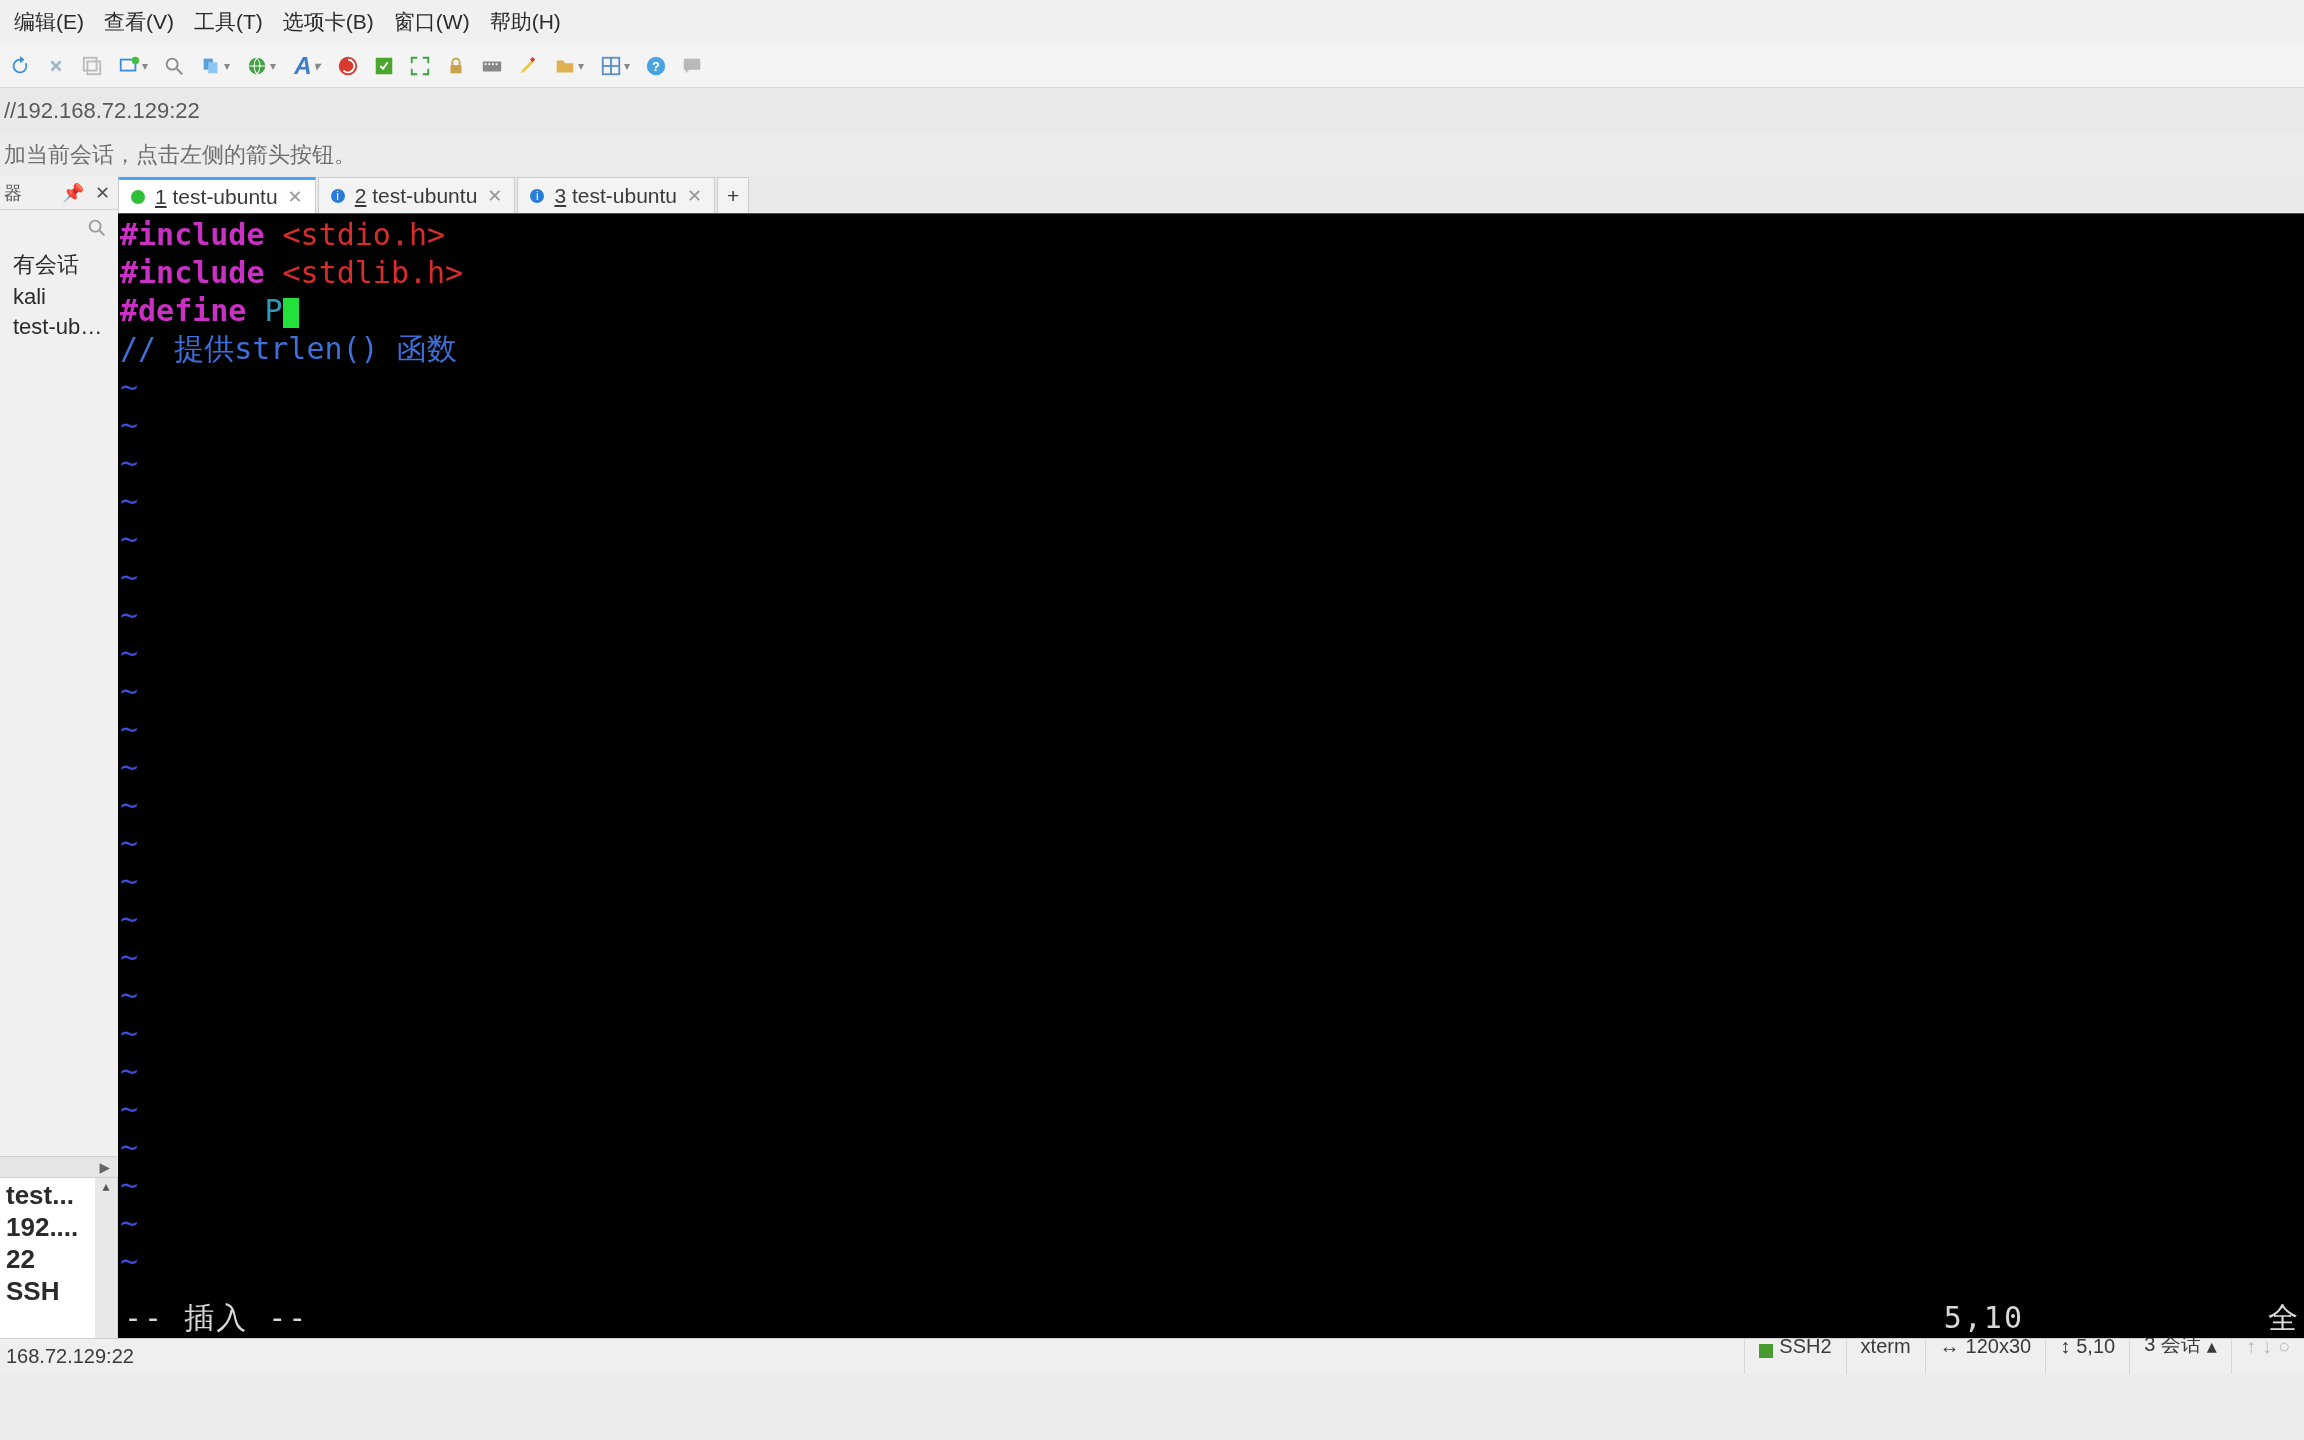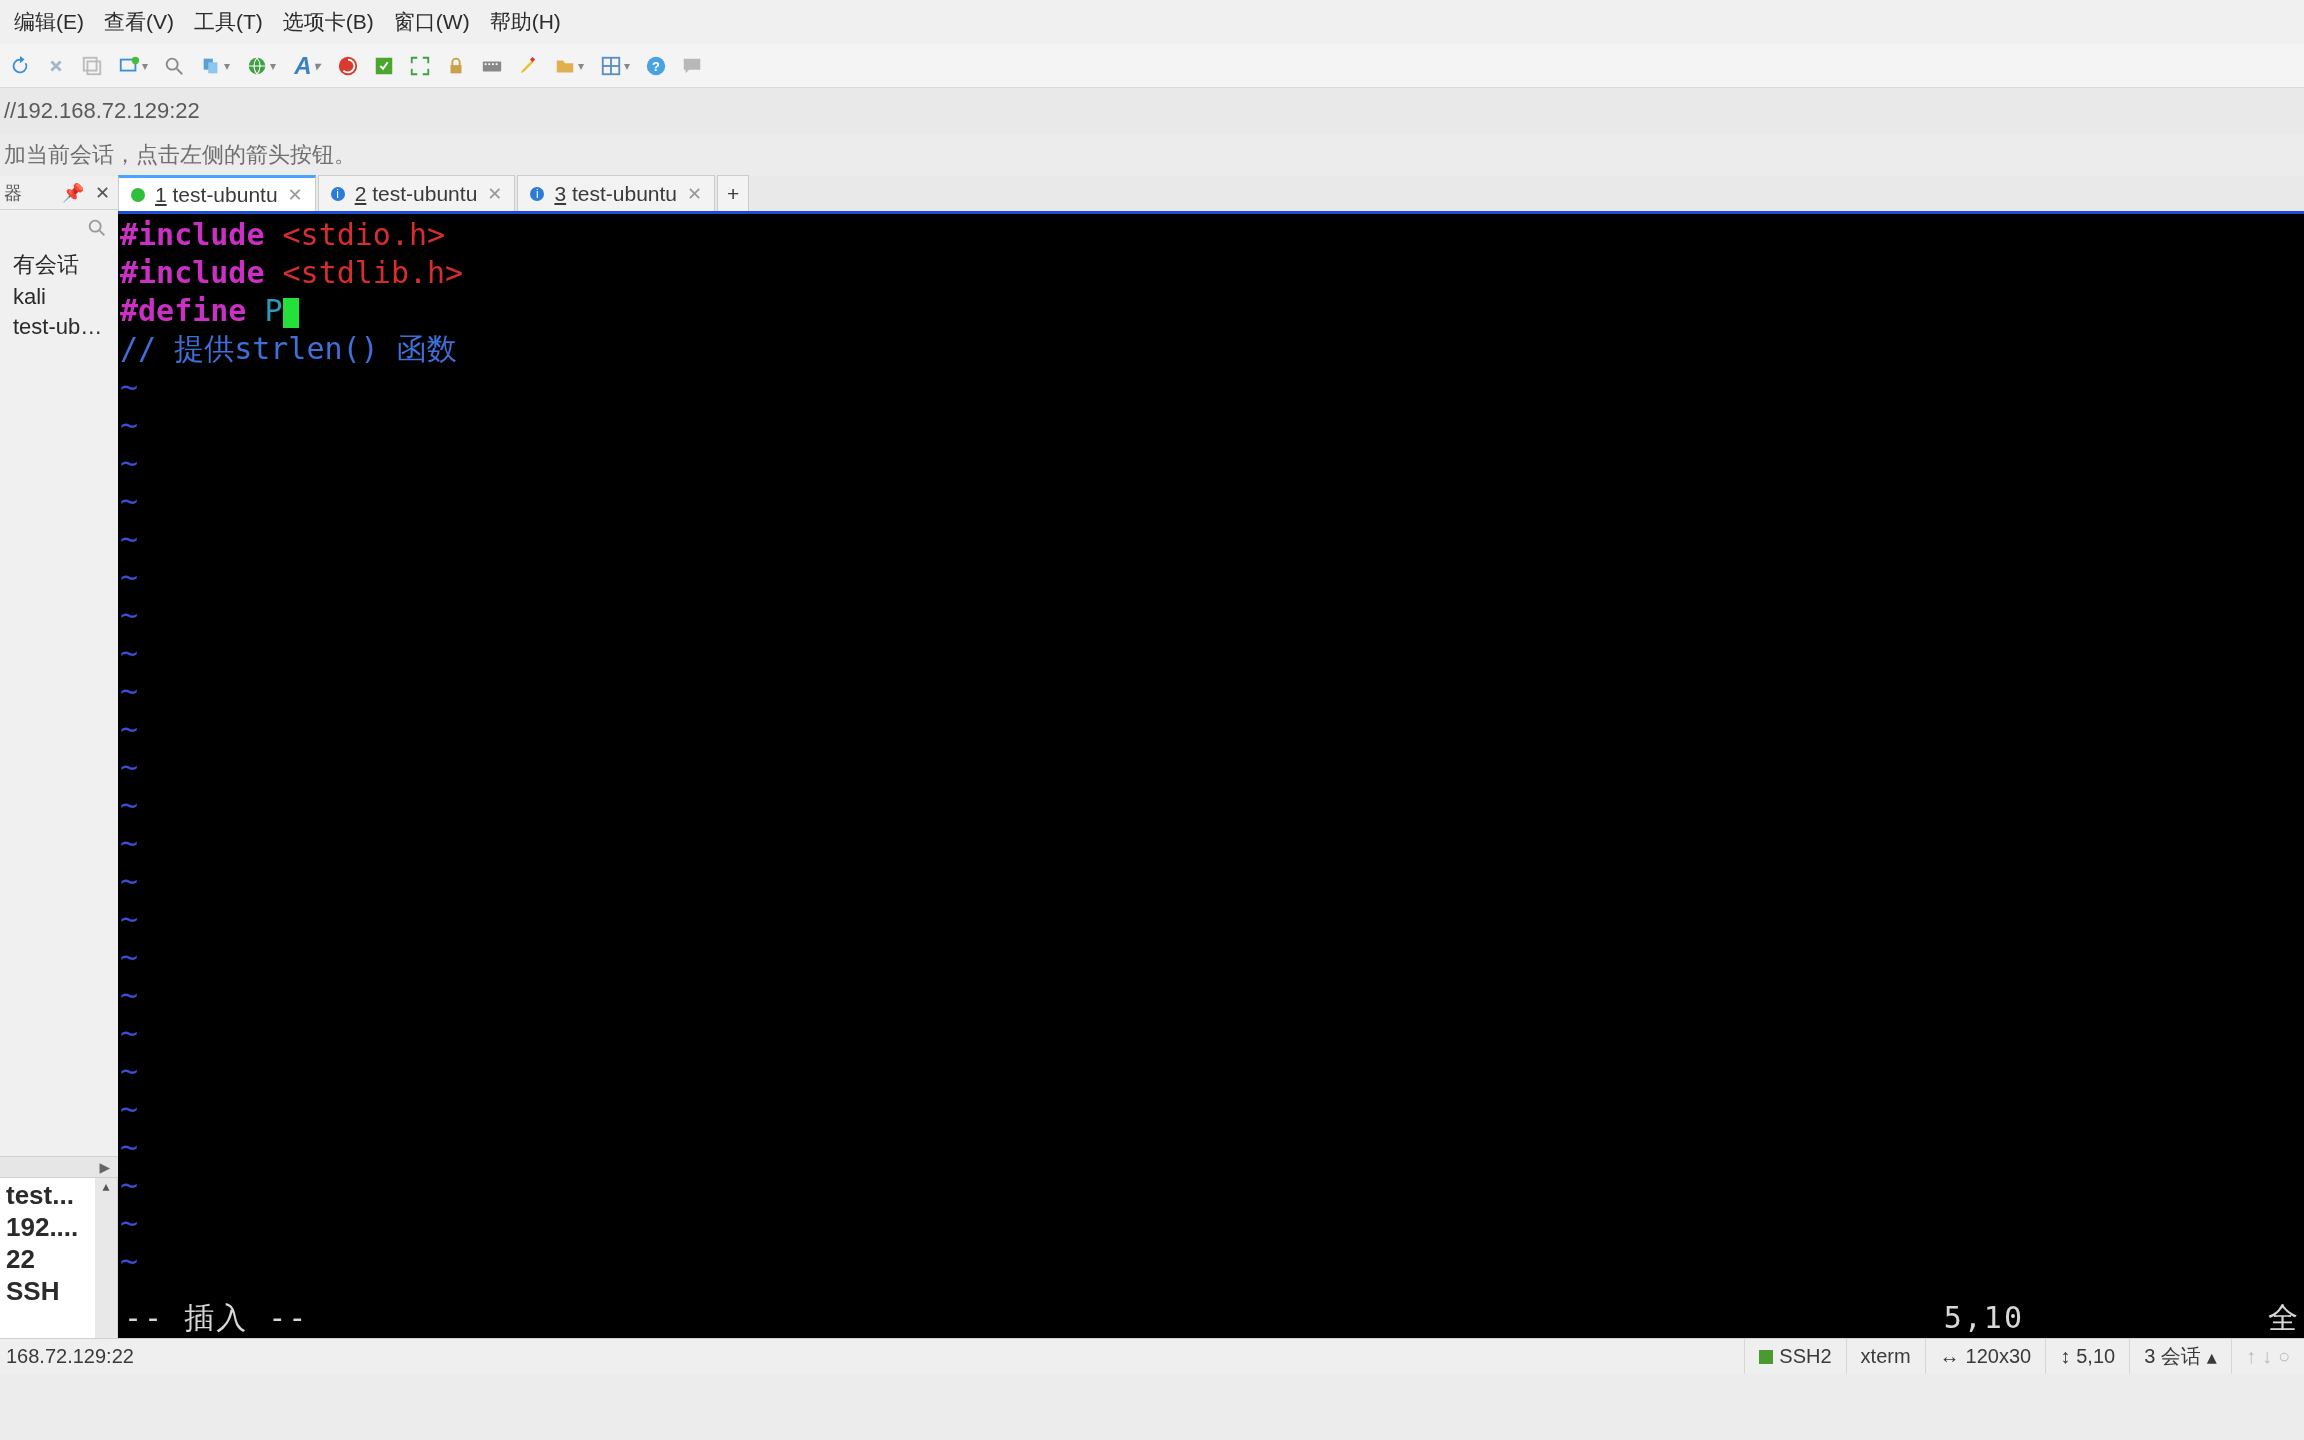--- a/index.html
+++ b/index.html
@@ -18,21 +18,21 @@
 .sidebar-header { height:34px; display:flex; align-items:center; justify-content:flex-end; gap:10px; padding-right:8px; color:#555; font-size:18px; border-bottom:1px solid #d4d4d4;}
 .sidebar-search { height:36px; display:flex; align-items:center; justify-content:flex-end; padding-right:10px; color:#888;}
 .sidebar-list { flex:1; display:flex; flex-direction:column; padding:2px 7px; color:#2b2b2b; font-size:22px; overflow:hidden;}
 .sidebar-list .sitem { padding:2px 6px; white-space:nowrap; text-overflow:ellipsis; overflow:hidden;}
 .sidebar-split { height:22px; display:flex; align-items:center; justify-content:flex-end; padding-right:8px; color:#666; border-top:1px solid #d0d0d0; border-bottom:1px solid #d0d0d0; background:#e6e6e6;}
 .sidebar-info { display:flex; flex-direction:column; background:#fff; border-right:1px solid #d4d4d4;}
 .sidebar-info .row { display:flex; height:32px; }
 .sidebar-info .cell { flex:1; padding:2px 6px; white-space:nowrap; overflow:hidden; text-overflow:ellipsis; font-size:26px; color:#2b2b2b;font-weight:bold; }
 .sidebar-info .scroll { width:22px; background:#e8e8e8; display:flex; align-items:flex-start; justify-content:center; color:#555; font-size:14px;}
 .main { flex:1; display:flex; flex-direction:column; }
-.tabbar { height:38px; background:#e9e9e9; display:flex; align-items:flex-end; border-bottom:3px solid #1d4ed8; }
+.tabbar { height:38px; background:#e9e9e9; display:flex; align-items:flex-end; border-bottom:1px solid #1d4ed8; }
 .tab { height:36px; display:flex; align-items:center; padding:0 12px; gap:10px; background:#f3f3f3; border:1px solid #ccc; border-bottom:none; margin-right:2px; color:#3a3a3a; font-size:21px; position:relative;}
 .tab.active { background:#ffffff; border-top:3px solid #4aa3ff; }
 .tab .dot { width:14px; height:14px; border-radius:50%; background:#888; display:inline-block;}
 .tab.active .dot { background:#2fbf3a; }
 .tab.info .dot { background:#2a7cd8; font-size:0;}
 .tab .num { text-decoration:underline; }
 .tab .close { color:#999; font-size:18px; }
 .tab.new { width:32px; justify-content:center; text-decoration:none;}
 .terminal { flex:1; background:#000; color:#c8c8c8; font-family:"DejaVu Sans Mono","Consolas",monospace; font-size:30px; line-height:38px; padding:2px 2px; position:relative; overflow:hidden;}
 .terminal .line { white-space:pre; }
@@ -41,21 +41,21 @@
 .c-blue { color:#3f6fd8; }
 .c-cyan { color:#2a9bb8; }
 .tilde { color:#3a4fd6;}
 .cursor { display:inline-block; width:16px; height:30px; background:#23e03a; vertical-align:text-bottom;}
 .vimstatus { position:absolute; left:0; right:0; bottom:0; height:40px; color:#d8d8d8; font-family:"DejaVu Sans Mono",monospace; font-size:30px; display:flex; align-items:center; padding:0 4px; justify-content:flex-start; letter-spacing:2px;}
 .vimstatus .mode { padding-left:2px;}
 .vimstatus .pos { position:absolute; right:280px;}
 .vimstatus .all { position:absolute; right:4px;}
 .statusbar { height:36px; background:#efefef; border-top:1px solid #d0d0d0; display:flex; align-items:center; font-size:20px; color:#3a3a3a;}
 .statusbar .left { flex:1; padding-left:6px;}
-.statusbar .seg { padding:5px 14px; display:flex; align-items:center; gap:6px; border-left:1px solid #d6d6d6; height:100%;}
+.statusbar .seg { padding:16px 14px; display:flex; align-items:flex-end; gap:6px; border-left:1px solid #d6d6d6; height:100%;}
 .sq-green { width:14px;height:14px;background:#4a9b2f;display:inline-block;}
 .pin { transform:rotate(0deg);}
 </style>
 </head>
 <body>
 
 <div class="menubar">
   <div class="item">编辑(E)</div>
   <div class="item">查看(V)</div>
   <div class="item">工具(T)</div>

